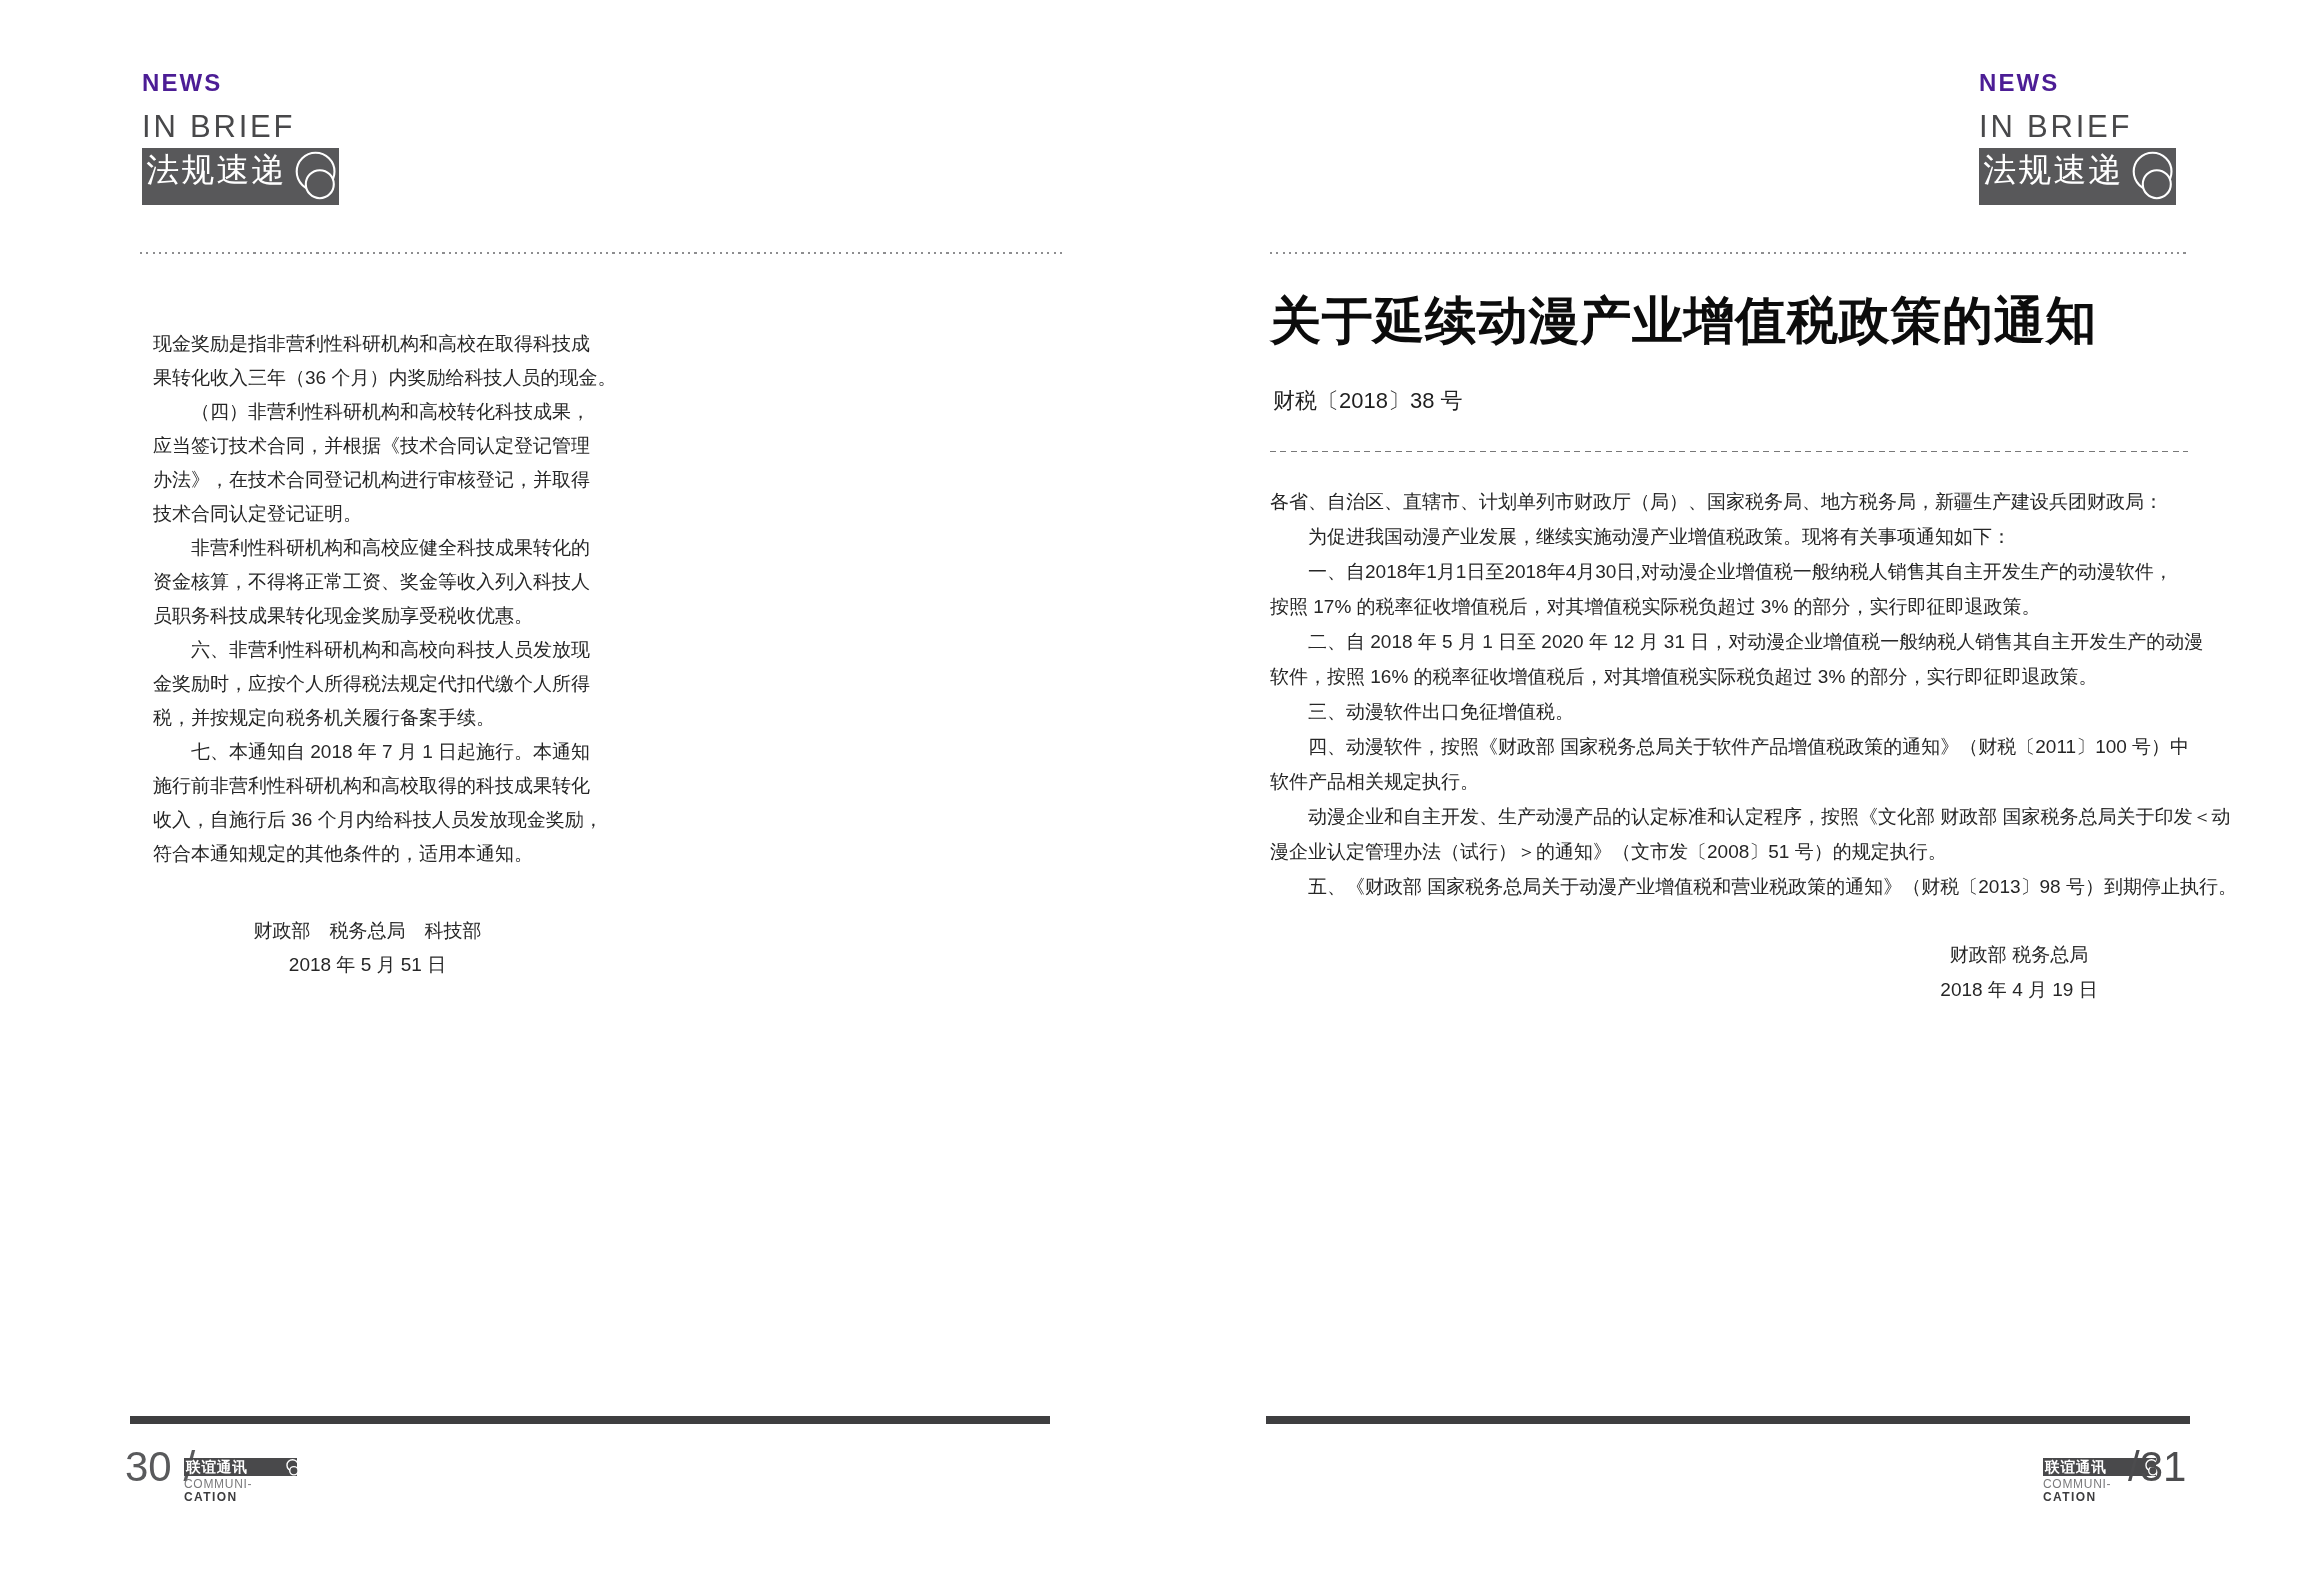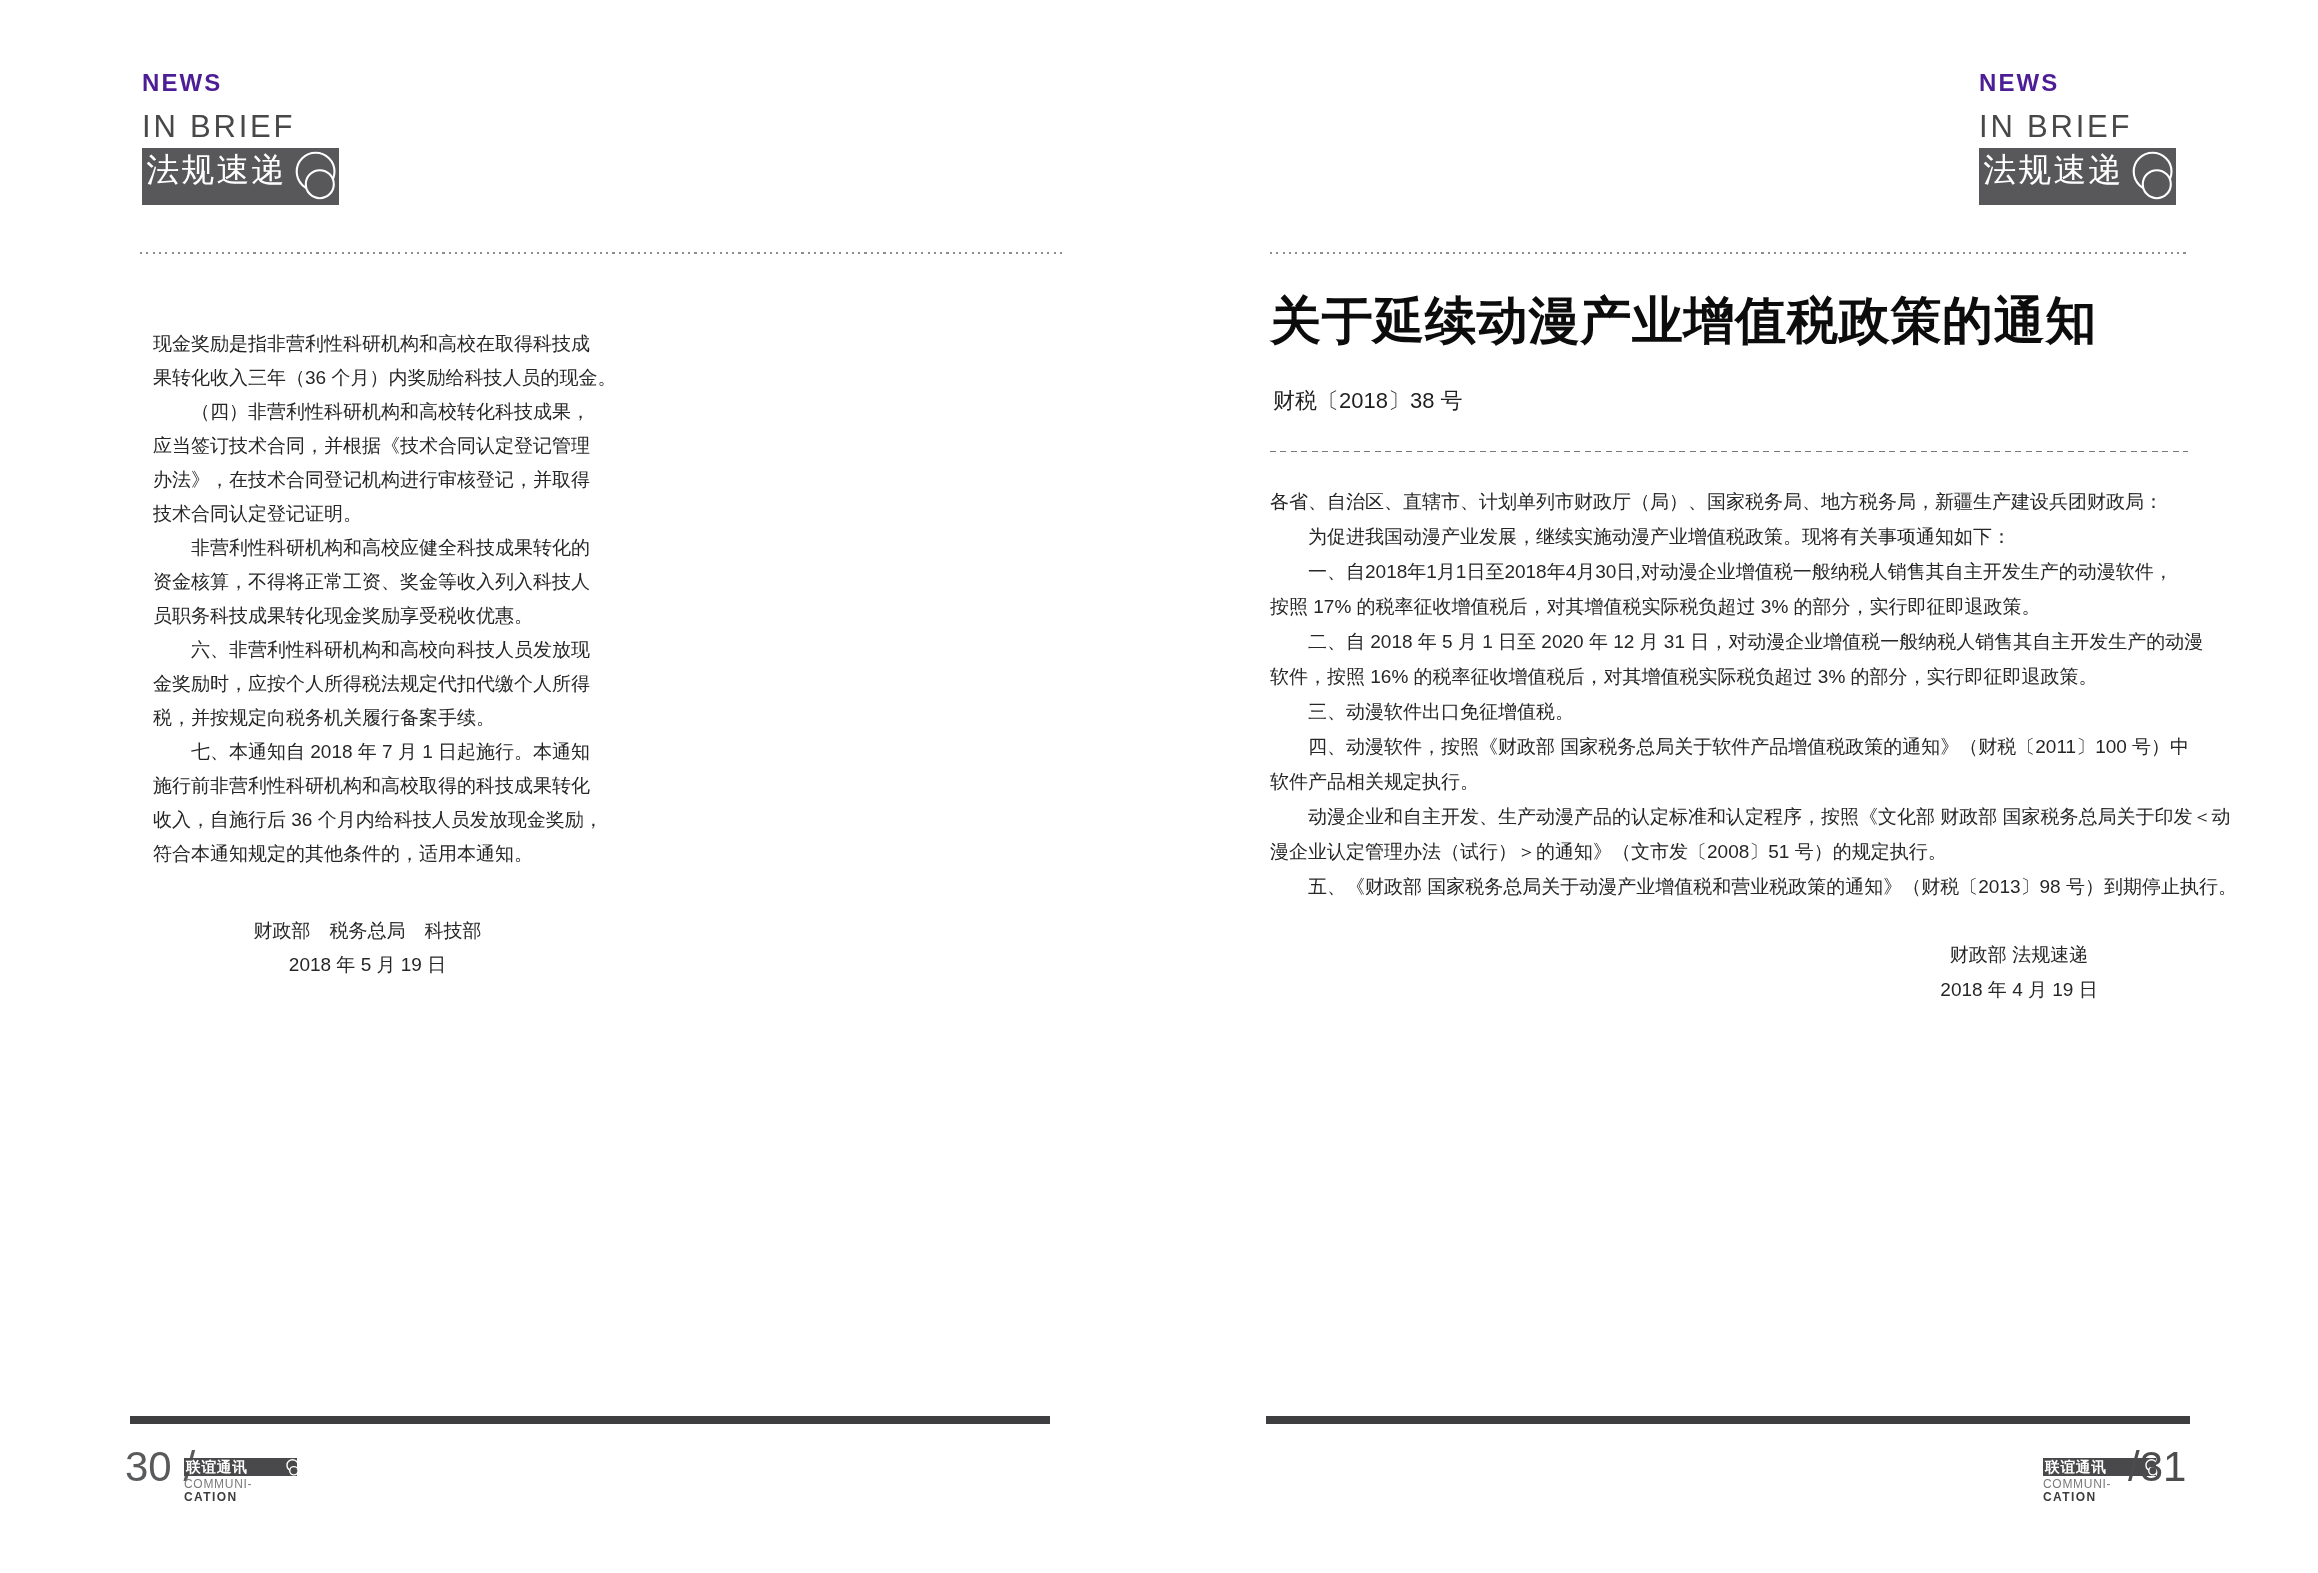--- a/index.html
+++ b/index.html
@@ -60,21 +60,21 @@
         </svg>
       </div>
     </div>
 
     <div class="abs dotline" style="left:140px;top:252px;width:923px;"></div>
 
     <div class="abs bodycol lh49" style="left:137px;top:327px;width:449px;"><div class="tline">现金奖励是指非营利性科研机构和高校在取得科技成</div><div class="tline">果转化收入三年（36 个月）内奖励给科技人员的现金。</div><div class="tline">　　（四）非营利性科研机构和高校转化科技成果，</div><div class="tline">应当签订技术合同，并根据《技术合同认定登记管理</div><div class="tline">办法》，在技术合同登记机构进行审核登记，并取得</div><div class="tline">技术合同认定登记证明。</div><div class="tline">　　非营利性科研机构和高校应健全科技成果转化的</div><div class="tline">资金核算，不得将正常工资、奖金等收入列入科技人</div><div class="tline">员职务科技成果转化现金奖励享受税收优惠。</div><div class="tline">　　六、非营利性科研机构和高校向科技人员发放现</div><div class="tline">金奖励时，应按个人所得税法规定代扣代缴个人所得</div><div class="tline">税，并按规定向税务机关履行备案手续。</div><div class="tline">　　七、本通知自 2018 年 7 月 1 日起施行。本通知</div><div class="tline">施行前非营利性科研机构和高校取得的科技成果转化</div><div class="tline">收入，自施行后 36 个月内给科技人员发放现金奖励，</div><div class="tline">符合本通知规定的其他条件的，适用本通知。</div></div>
 
     <div class="abs sig" style="left:143px;top:914px;width:449px;">
       <div class="s1">财政部　税务总局　科技部</div>
-      <div class="s2">2018 年 5 月 19 日</div>
+      <div class="s2">2018 年 5 月 51 日</div>
     </div>
 
     <div class="abs footbar" style="left:130px;top:1416px;width:920px;"></div>
     <div class="abs pageno" style="left:125px;top:1446px;">30 /</div>
     <div class="abs minilogo" style="left:184px;top:1458px;">
       <div class="mbar">
         <span class="mcn">联谊通讯</span>
         <svg class="abs" style="right:-4.2px;top:1.4px;" width="17" height="18" viewBox="0 0 24 26">
           <circle cx="12" cy="9" r="8" fill="none" stroke="#ffffff" stroke-width="2"></circle>
           <circle cx="14" cy="17" r="6" fill="#49494b" stroke="#ffffff" stroke-width="2"></circle>
@@ -102,21 +102,21 @@
     <div class="abs dotline" style="left:1270px;top:252px;width:918px;"></div>
 
     <div class="abs doc-title" style="left:1270px;top:291px;width:920px;">关于延续动漫产业增值税政策的通知</div>
     <div class="abs doc-no" style="left:1273px;top:387px;">财税〔2018〕38 号</div>
 
     <div class="abs dashline" style="left:1270px;top:451px;width:918px;"></div>
 
     <div class="abs bodycol lh50" style="left:1270px;top:484px;width:922px;"><div class="tline">各省、自治区、直辖市、计划单列市财政厅（局）、国家税务局、地方税务局，新疆生产建设兵团财政局：</div><div class="tline">　　为促进我国动漫产业发展，继续实施动漫产业增值税政策。现将有关事项通知如下：</div><div class="tline">　　一、自2018年1月1日至2018年4月30日,对动漫企业增值税一般纳税人销售其自主开发生产的动漫软件，</div><div class="tline">按照 17% 的税率征收增值税后，对其增值税实际税负超过 3% 的部分，实行即征即退政策。</div><div class="tline">　　二、自 2018 年 5 月 1 日至 2020 年 12 月 31 日，对动漫企业增值税一般纳税人销售其自主开发生产的动漫</div><div class="tline">软件，按照 16% 的税率征收增值税后，对其增值税实际税负超过 3% 的部分，实行即征即退政策。</div><div class="tline">　　三、动漫软件出口免征增值税。</div><div class="tline">　　四、动漫软件，按照《财政部 国家税务总局关于软件产品增值税政策的通知》（财税〔2011〕100 号）中</div><div class="tline">软件产品相关规定执行。</div><div class="tline">　　动漫企业和自主开发、生产动漫产品的认定标准和认定程序，按照《文化部 财政部 国家税务总局关于印发＜动</div><div class="tline">漫企业认定管理办法（试行）＞的通知》（文市发〔2008〕51 号）的规定执行。</div><div class="tline">　　五、《财政部 国家税务总局关于动漫产业增值税和营业税政策的通知》（财税〔2013〕98 号）到期停止执行。</div></div>
 
     <div class="abs sig" style="left:1861px;top:937px;width:316px;">
-      <div class="s1" style="line-height:35px;">财政部 法规速递</div>
+      <div class="s1" style="line-height:35px;">财政部 税务总局</div>
       <div class="s2" style="line-height:35px;">2018 年 4 月 19 日</div>
     </div>
 
     <div class="abs footbar" style="left:1266px;top:1416px;width:924px;"></div>
     <div class="abs minilogo" style="left:2043px;top:1458px;">
       <div class="mbar">
         <span class="mcn">联谊通讯</span>
         <svg class="abs" style="right:-4.2px;top:1.4px;" width="17" height="18" viewBox="0 0 24 26">
           <circle cx="12" cy="9" r="8" fill="none" stroke="#ffffff" stroke-width="2"></circle>
           <circle cx="14" cy="17" r="6" fill="#49494b" stroke="#ffffff" stroke-width="2"></circle>

